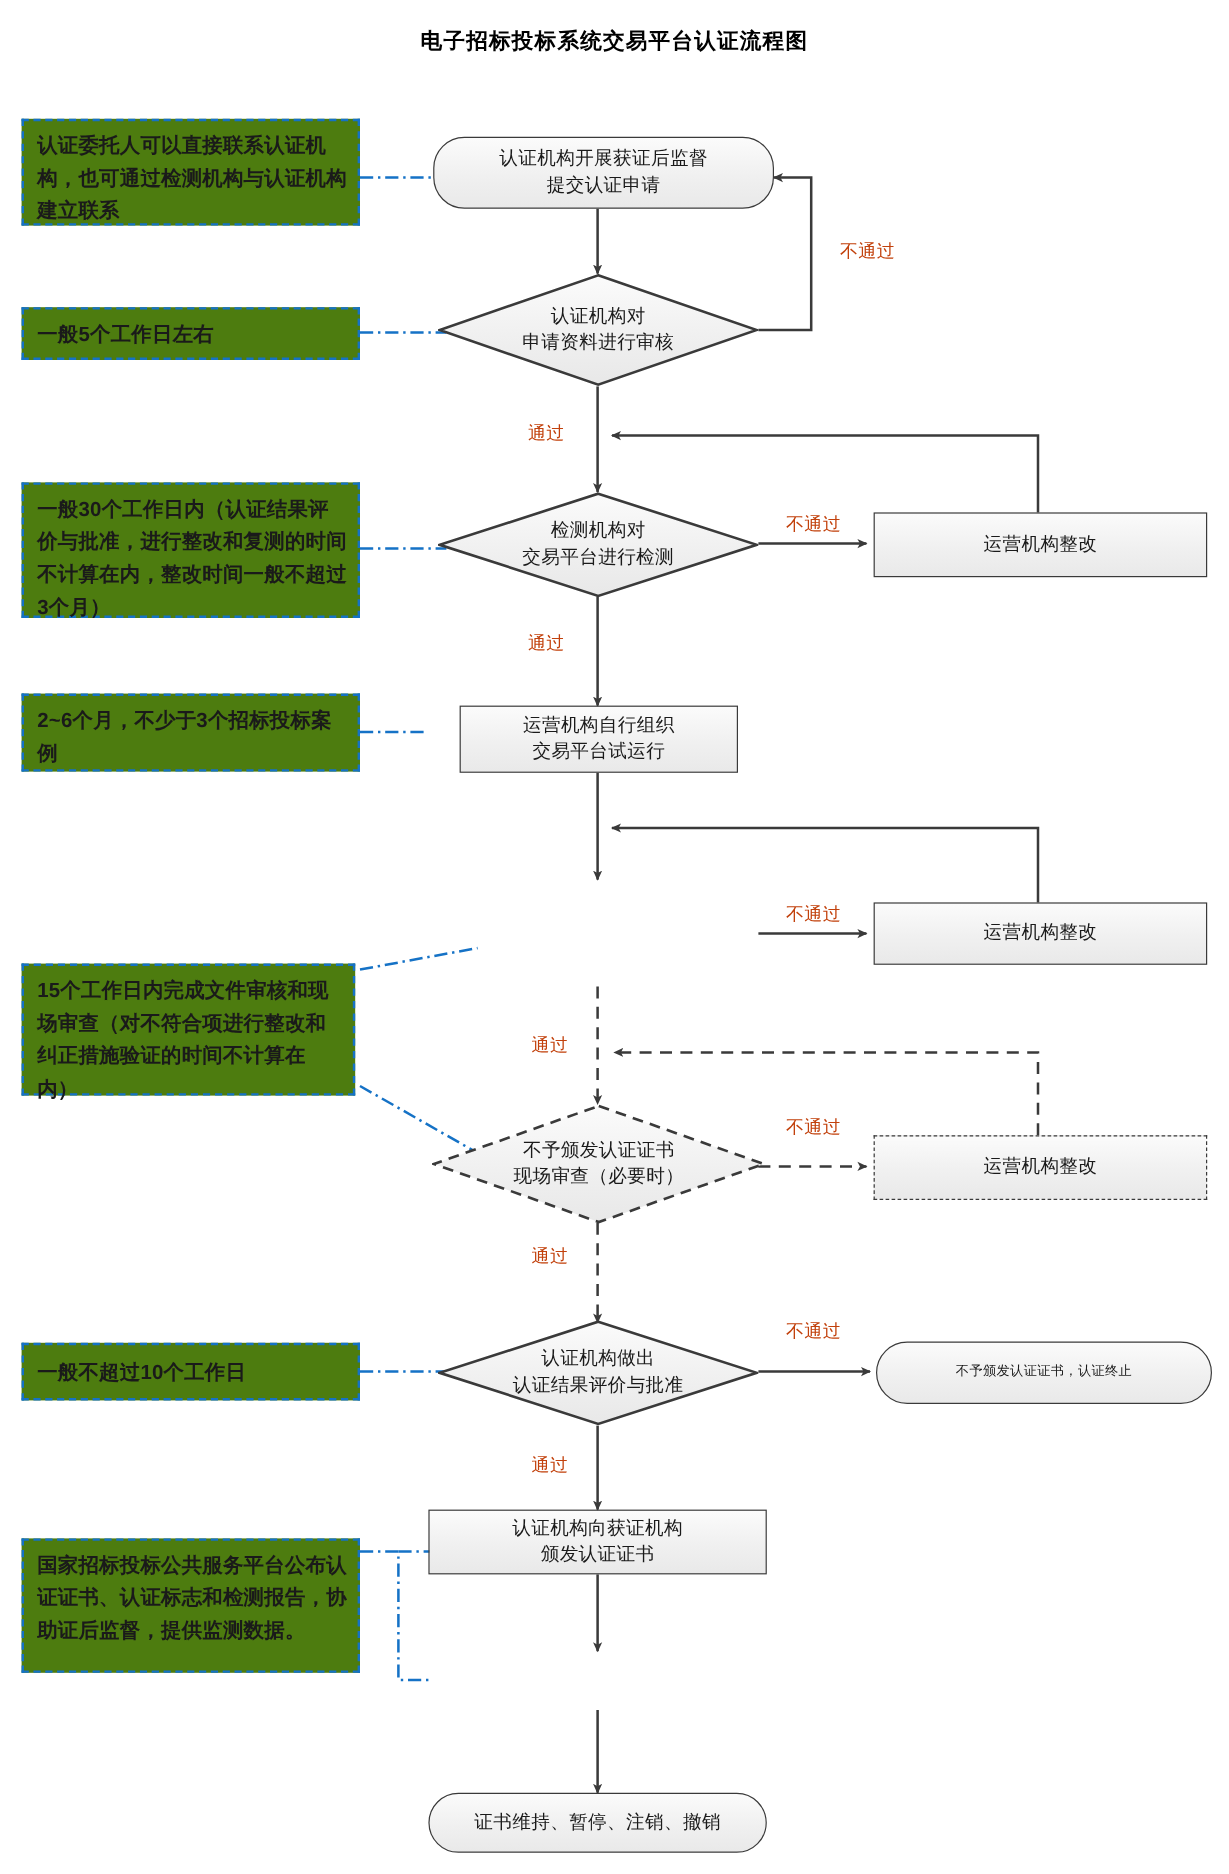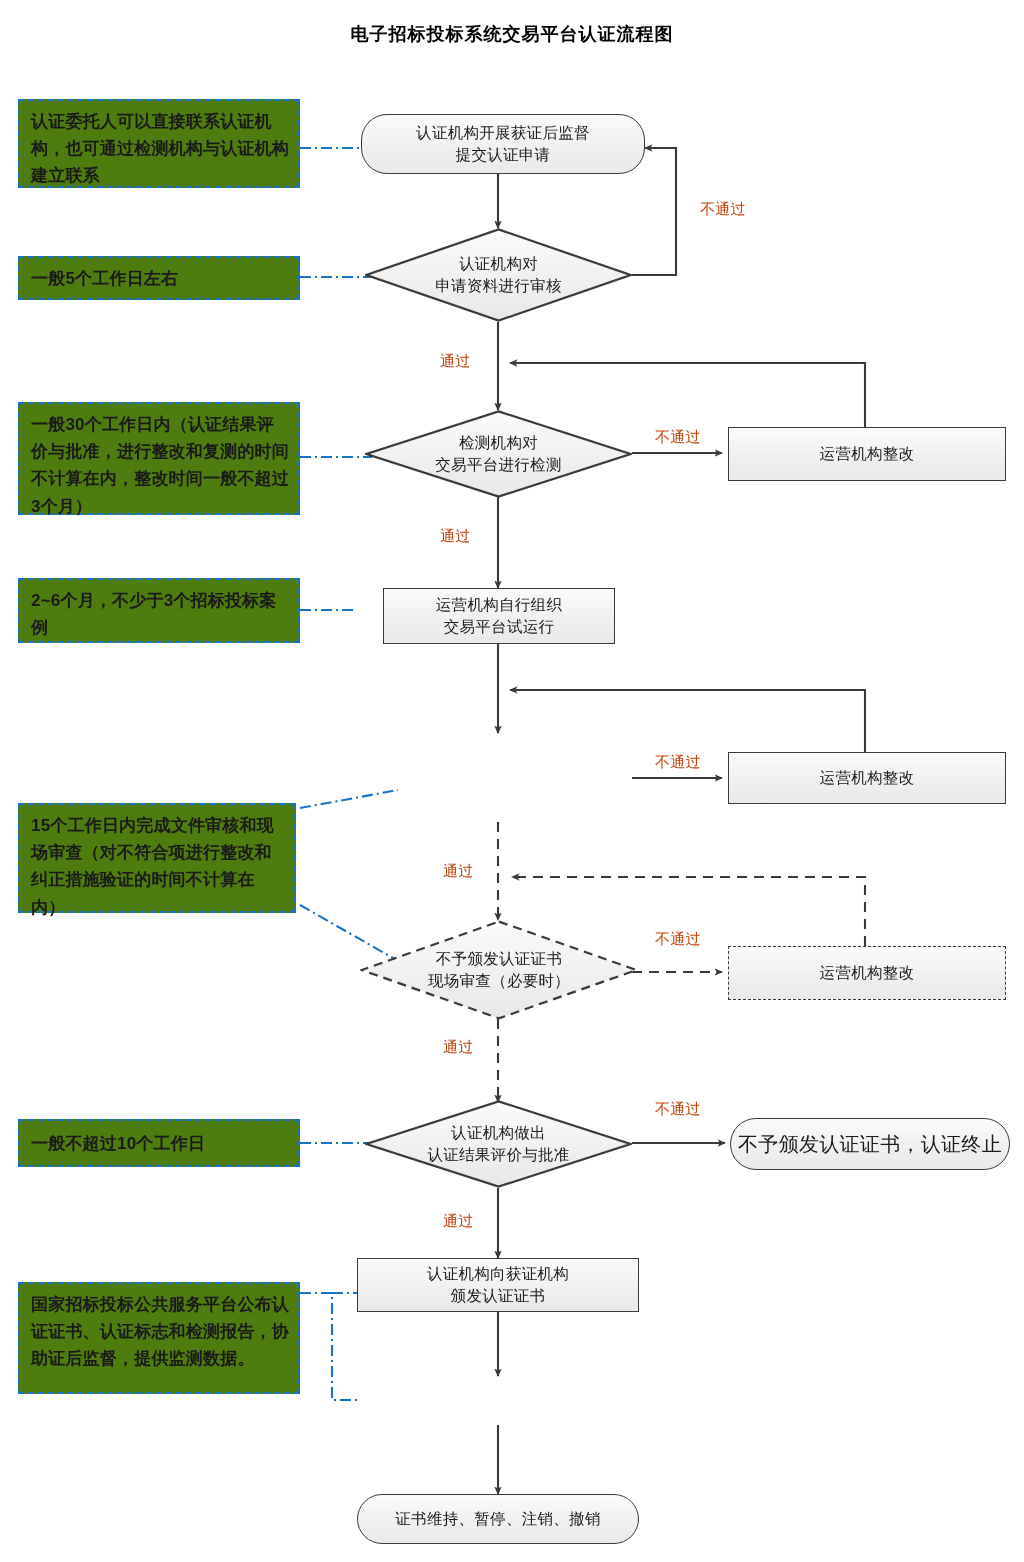--- a/index.html
+++ b/index.html
@@ -212,21 +212,21 @@
   <div class="node dia" style="left:365px;top:1100px;width:267px;height:88px;">
     <svg class="dshape" viewBox="0 0 267 88" preserveAspectRatio="none">
       <polygon points="133.5,1.4 265.6,44 133.5,86.6 1.4,44" fill="url(#nodeGrad)" stroke="#3a3a3a" stroke-width="2.2"></polygon>
     </svg>
     <span class="txt">
       <span>认证机构做出</span><br>
       <span>认证结果评价与批准</span>
     </span>
   </div>
 
-  <div class="node term" style="left:730px;top:1118px;width:280px;height:52px;font-size:20px;">
+  <div class="node term" style="left:730px;top:1118px;width:280px;height:52px;font-size:11px;">
     <span class="txt">不予颁发认证证书，认证终止</span>
   </div>
 
   <div class="node proc" style="left:357px;top:1258px;width:282px;height:54px;">
     <span class="txt">
       <span>认证机构向获证机构</span><br>
       <span>颁发认证证书</span>
     </span>
   </div>
 

